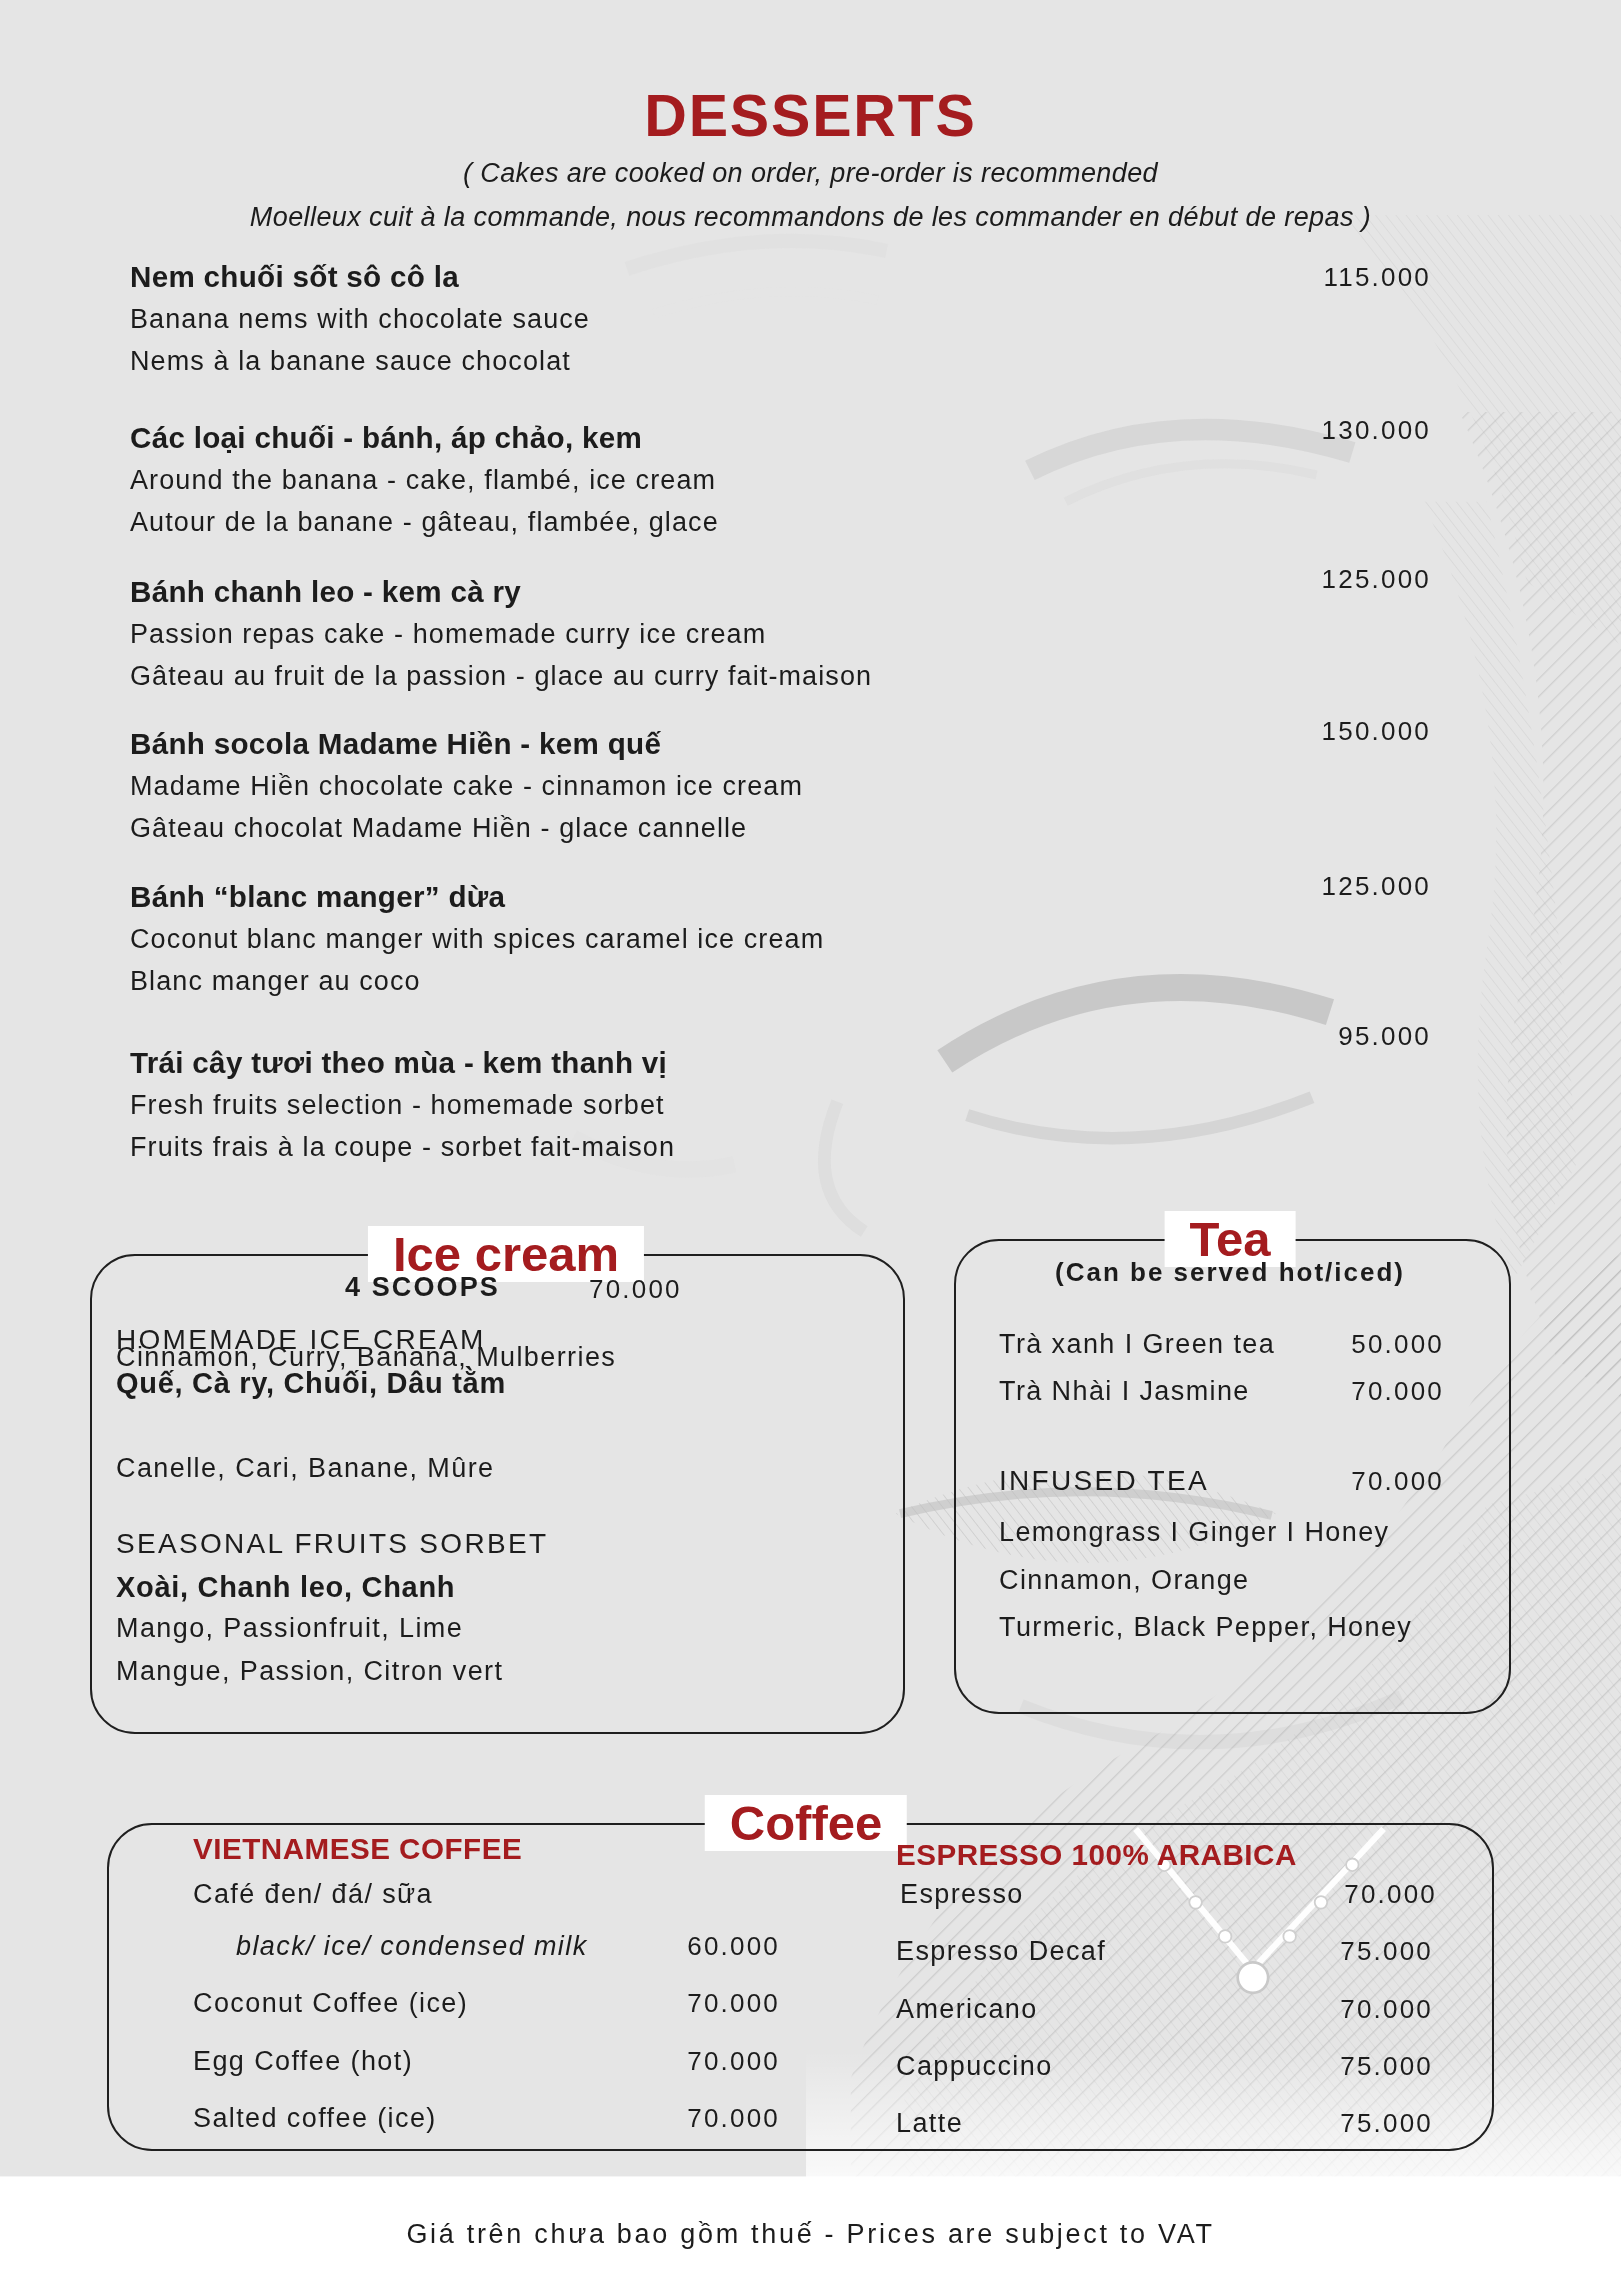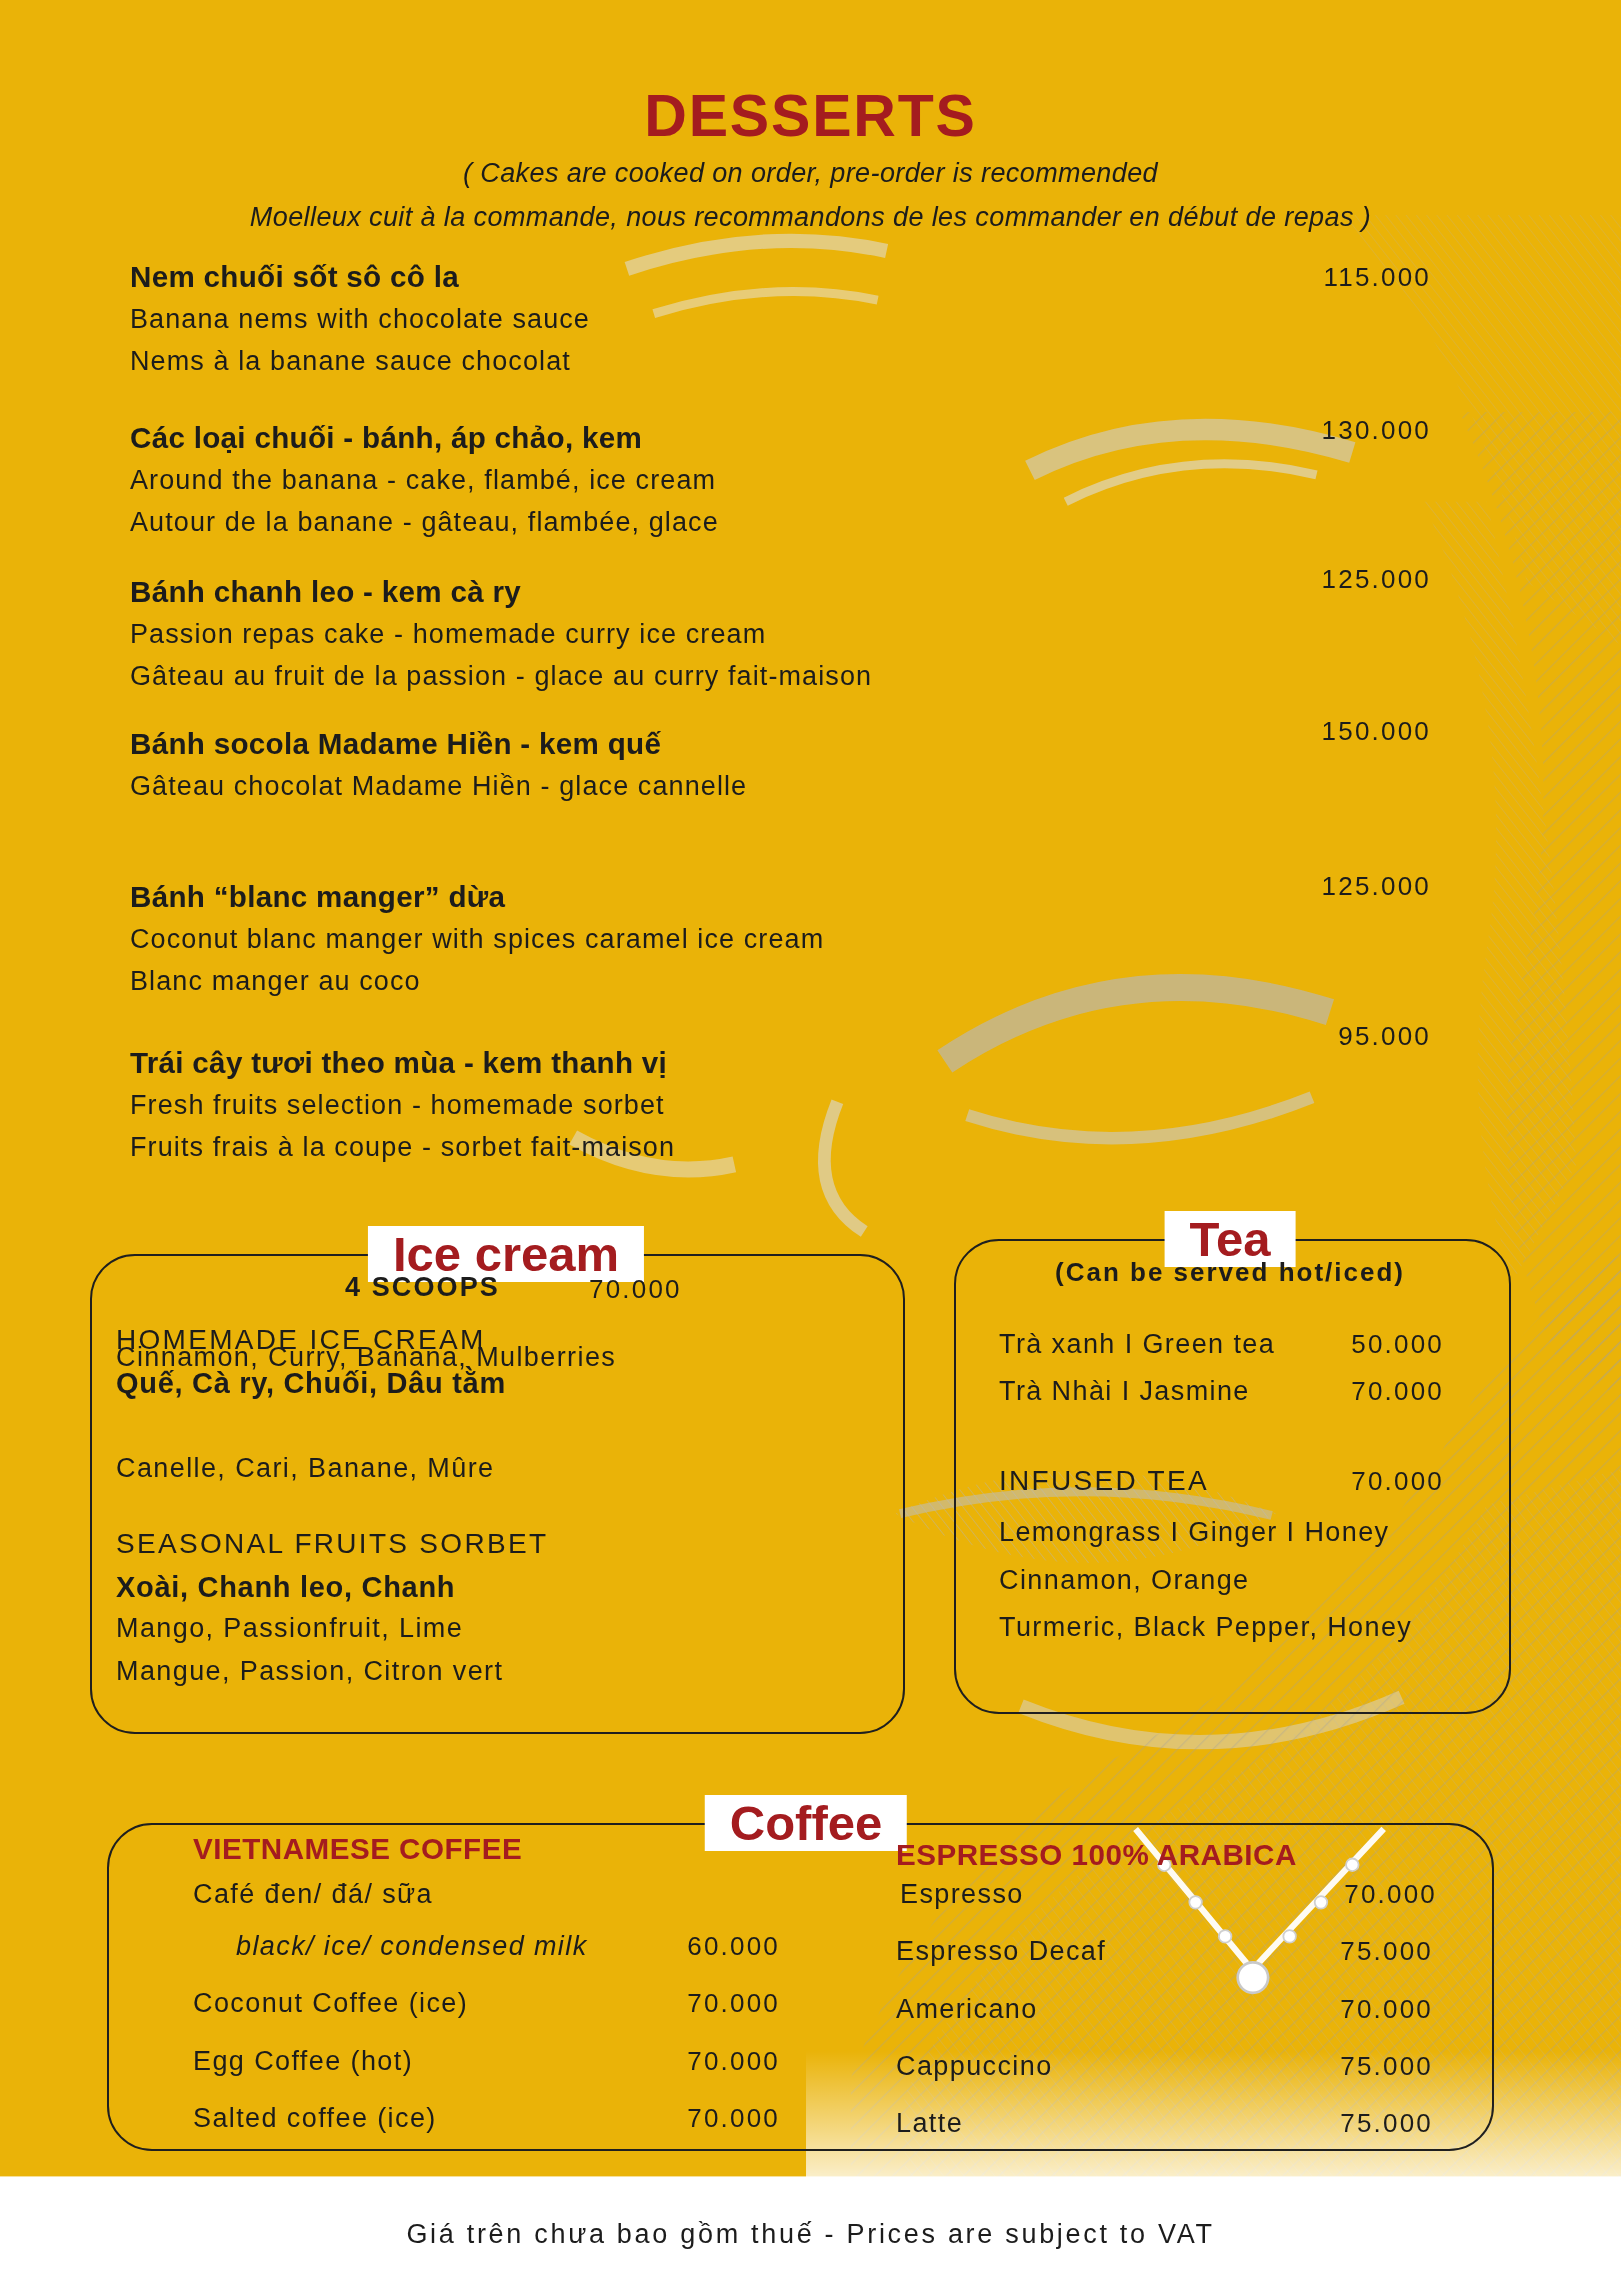--- a/index.html
+++ b/index.html
@@ -1,18 +1,18 @@
 <!DOCTYPE html>
 <html style="font-size:14.3px"><head>
 <meta charset="utf-8">
 <style>
   html,body{margin:0;padding:0;background:#9a9a9a;}
   .page{
     position:relative;width:1621px;height:2293px;margin:0 auto;
-    background:#eab308;overflow:hidden;
+    background:#e5e5e5;overflow:hidden;
     font-family:"Liberation Sans",sans-serif;color:#1c1c1c;
   }
   .bg{position:absolute;left:0;top:0;z-index:0;}
   .abs{position:absolute;z-index:1;}
 
   .title{left:0;width:100%;text-align:center;font-size:59px;font-weight:bold;
          letter-spacing:1.8px;color:#a41c1f;}
   .sub{left:0;width:100%;text-align:center;font-style:italic;font-size:27px;letter-spacing:0.4px;}
 
   .d-item{left:130px;}
@@ -114,20 +114,21 @@
 
   <div class="abs d-item" style="top:570px">
     <div class="d-vi">Bánh chanh leo - kem cà ry</div>
     <div class="d-ln">Passion repas cake - homemade curry ice cream</div>
     <div class="d-ln">Gâteau au fruit de la passion - glace au curry fait-maison</div>
   </div>
   <div class="abs price d-price" style="top:564px">125.000</div>
 
   <div class="abs d-item" style="top:722px">
     <div class="d-vi">Bánh socola Madame Hiền - kem quế</div>
+    <div class="d-ln">Madame Hiền chocolate cake - cinnamon ice cream</div>
     <div class="d-ln">Gâteau chocolat Madame Hiền - glace cannelle</div>
   </div>
   <div class="abs price d-price" style="top:716px">150.000</div>
 
   <div class="abs d-item" style="top:875px">
     <div class="d-vi">Bánh “blanc manger” dừa</div>
     <div class="d-ln">Coconut blanc manger with spices caramel ice cream</div>
     <div class="d-ln">Blanc manger au coco</div>
   </div>
   <div class="abs price d-price" style="top:871px">125.000</div>

